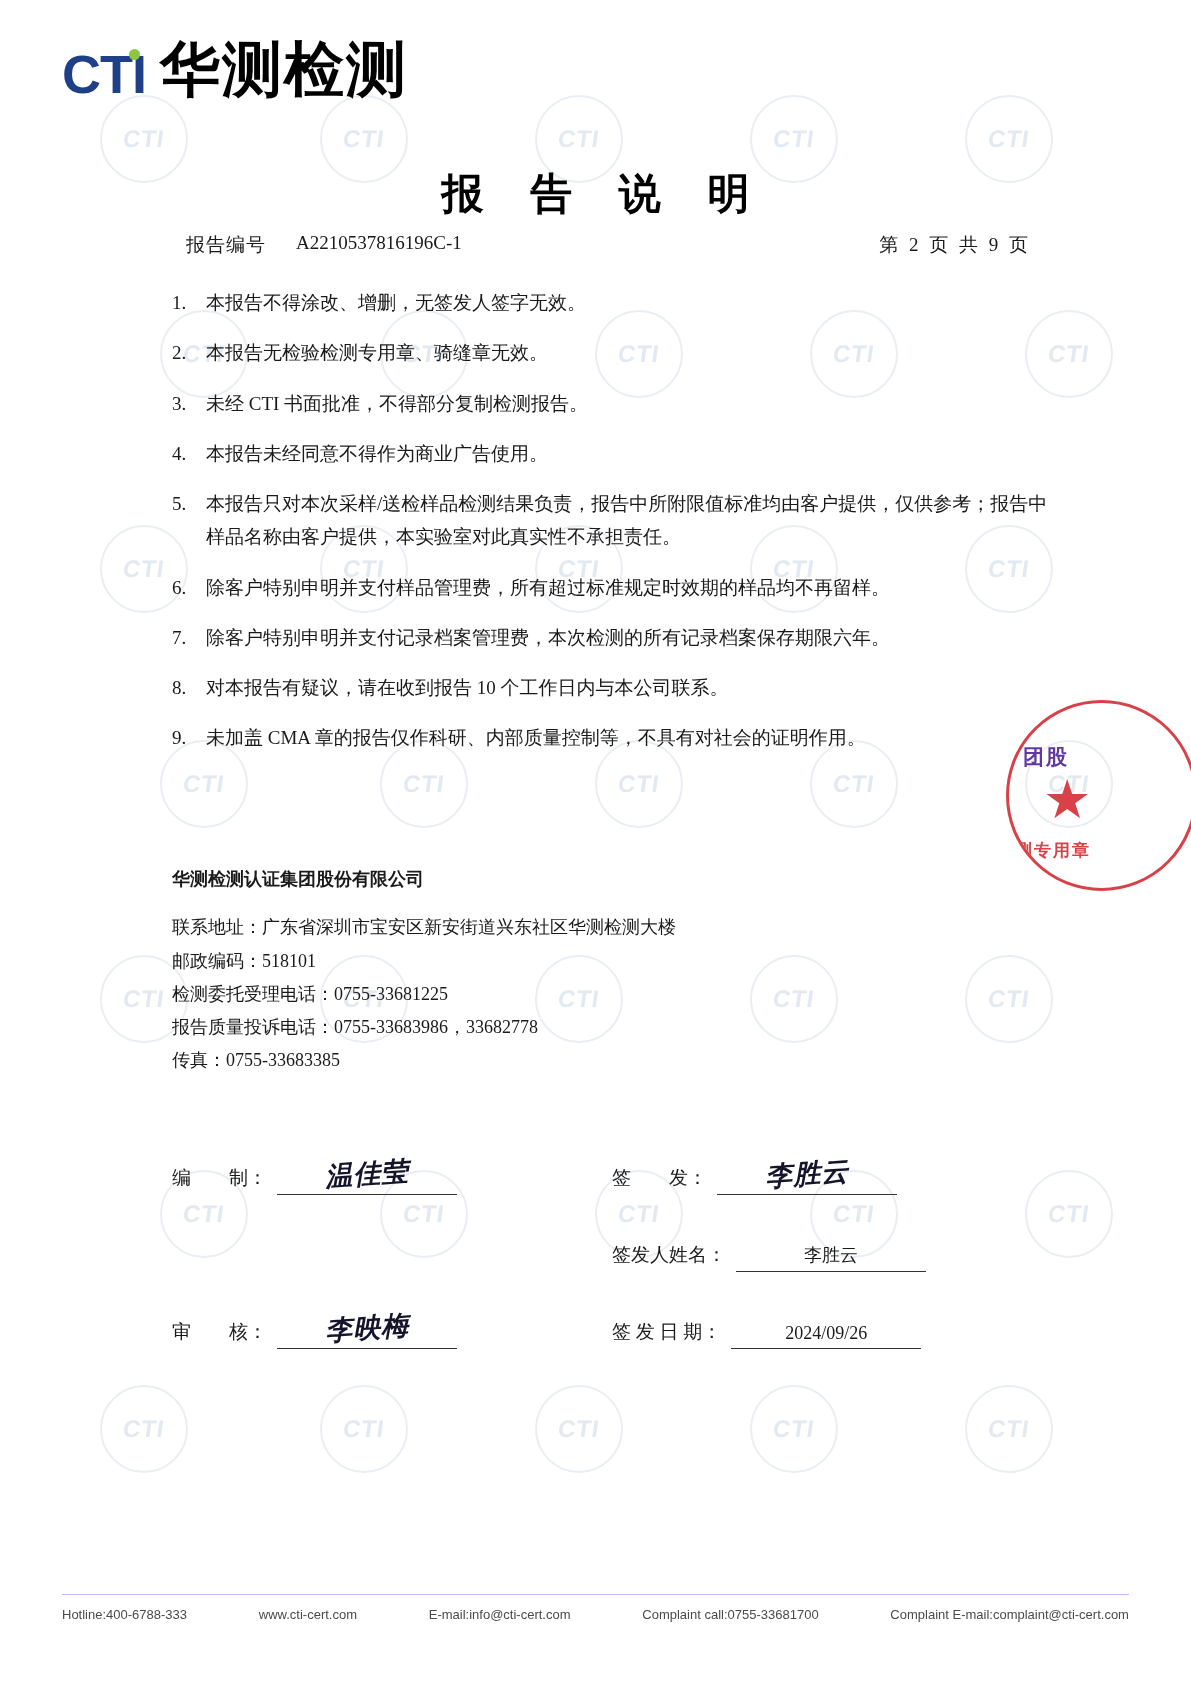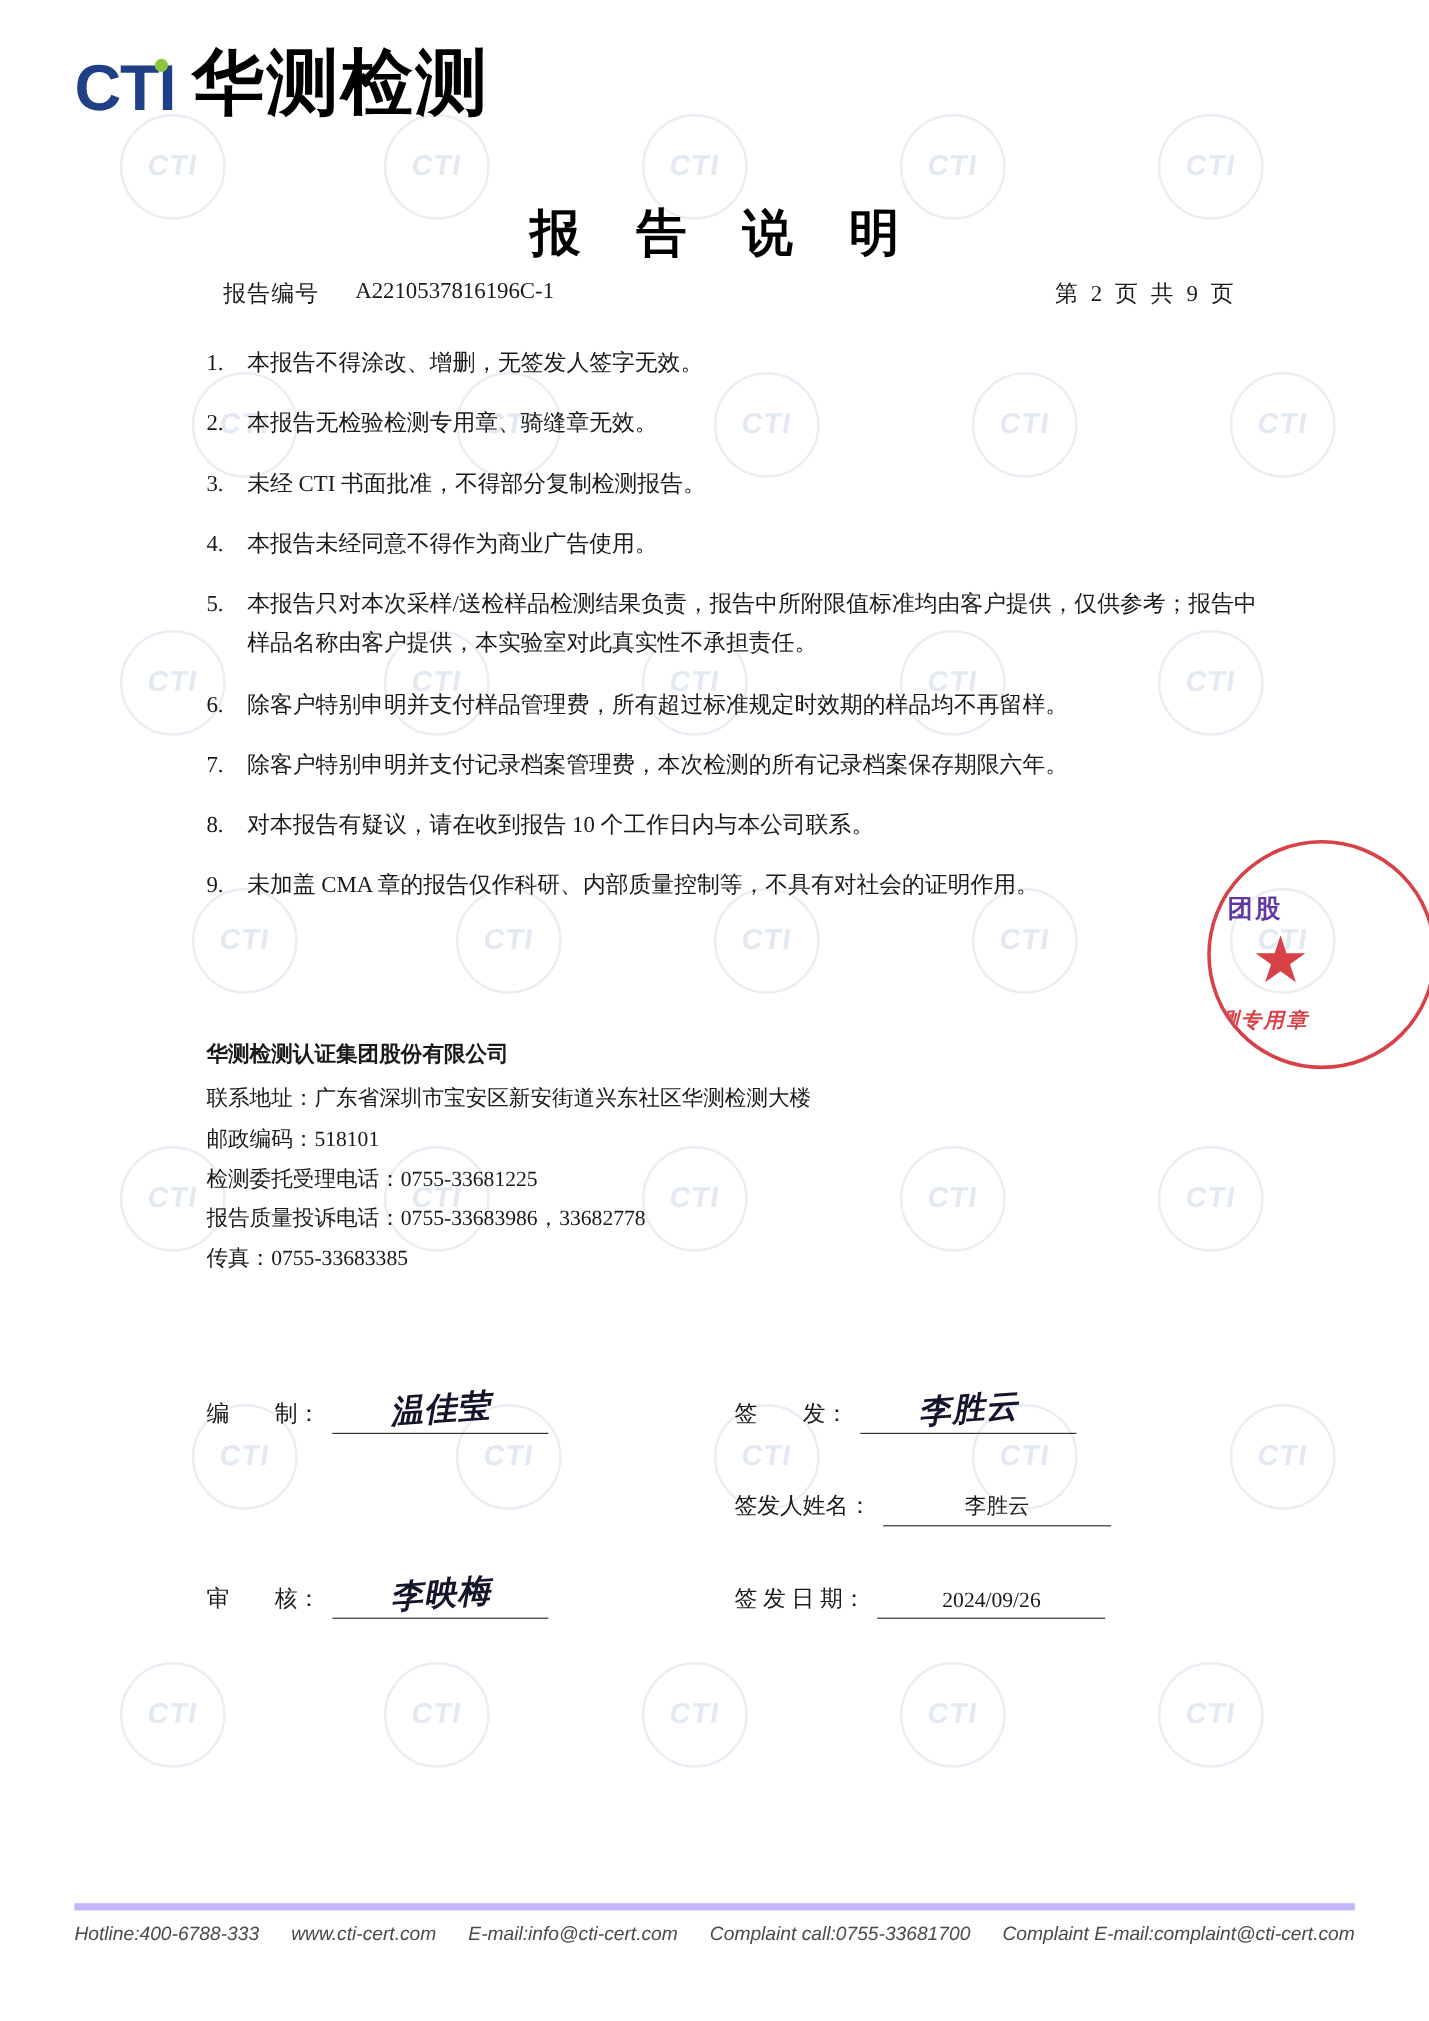--- a/index.html
+++ b/index.html
@@ -142,21 +142,21 @@
     position: absolute;
     left: 172px;
     top: 862px;
     font-size: 18px;
     line-height: 1.85;
   }
   .company-name {
     font-family: "DejaVu Sans", sans-serif;
     font-weight: 700;
     font-size: 18px;
-    margin-bottom: 4px;
+    margin-bottom: 16px;
   }
 
   
   .sign-area {
     position: absolute;
     left: 172px;
     top: 1160px;
     width: 880px;
   }
   .sign-row {
@@ -241,37 +241,35 @@
   }
   .stamp-bottom {
     position: absolute;
     left: 6px;
     bottom: 26px;
     color: #d2272e;
     font-family: "DejaVu Sans", sans-serif;
     font-weight: 700;
     font-size: 17px;
     letter-spacing: 2px;
-    font-style: italic;
   }
 
   
   .footer {
     position: absolute;
     left: 62px;
     bottom: 62px;
     width: 1067px;
-    border-top: 6px solid #c4b5fd;
+    border-top: 1px solid #c4b5fd;
     padding-top: 12px;
     display: flex;
     justify-content: space-between;
     font-family: "Liberation Sans", sans-serif;
-    font-size: 16px;
+    font-size: 13px;
     color: #4a4a4a;
-    font-style: italic;
   }
 </style>
 </head>
 <body>
 
 <div id="watermarks">
     <div class="wm" style="left: 100px; top: 95px;">
       <span>CTI</span>
     </div>
     <div class="wm" style="left: 320px; top: 95px;">

